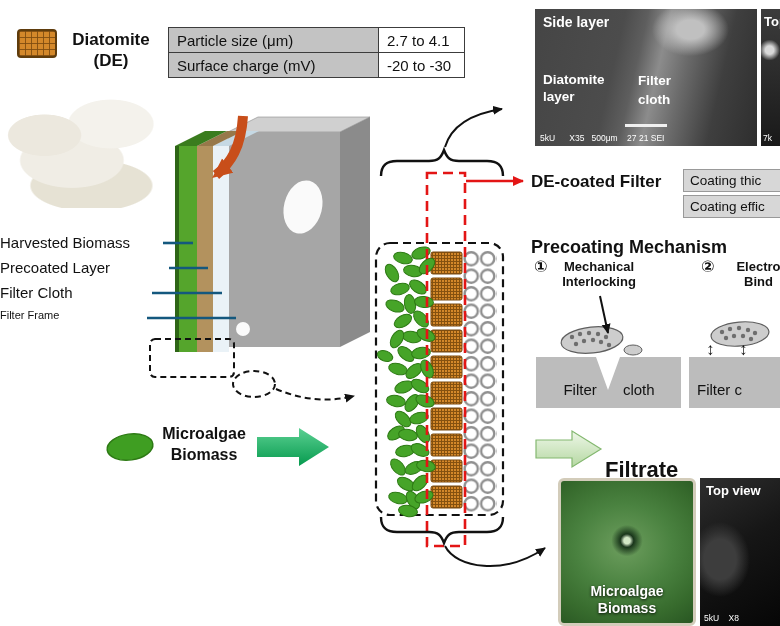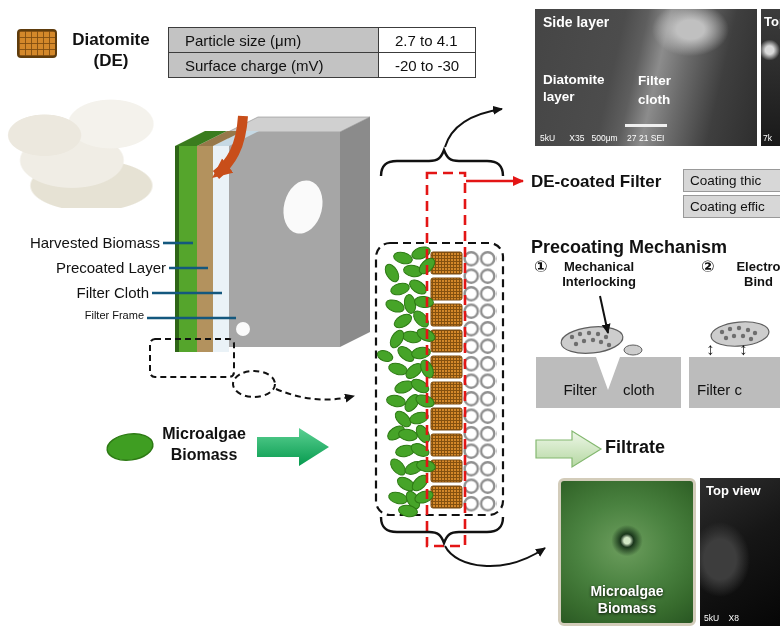--- a/index.html
+++ b/index.html
@@ -2,28 +2,28 @@
 <html><head>
 <meta charset="utf-8">
 <style>
   *{margin:0;padding:0;box-sizing:border-box}
   body{font-family:"Liberation Sans","DejaVu Sans",sans-serif;background:#fff}
   .stage{position:relative;width:780px;height:626px;overflow:hidden;background:#fff;color:#111}
   .abs{position:absolute}
   .txt{position:absolute;color:#111;line-height:1.25}
   .b{font-weight:700}
   .c{text-align:center}
-  .r{text-align:right}
+  .r{}
   .pre{white-space:pre-line}
   .pres{white-space:pre}
   .w{color:#fff}
   .gfx{position:absolute;left:0;top:0}
   .sem{position:absolute;overflow:hidden;color:#fff}
   .ptable{border-collapse:collapse;font-size:15px;background:#fff}
-  .ptable td{border:1px solid #3c3c3c;height:25px;padding:0 16px}
+  .ptable td{border:1px solid #3c3c3c;height:25px;padding:0 8px}
   .ptable .lab{background:#c3c3c3;min-width:210px}
   .ptable .val{text-align:left;min-width:86px}
   .ctcell{background:#d7d7d7;border:1px solid #999;height:23px;line-height:21px;padding:0 6px;font-size:13.5px;margin-bottom:3px;white-space:nowrap;overflow:hidden}
 </style>
 </head>
 <body>
 
 <div class="stage">
 
   <div class="abs" style="left:-10px;top:68px;width:195px;height:140px;background:
@@ -259,21 +259,21 @@
   <div class="txt" style="left:543px;top:381px;width:132px;font-size:15px;text-align:center;word-spacing:22px">Filter cloth</div>
   <div class="txt b" style="left:701px;top:257px;font-size:16px">②</div>
   <div class="txt b c pre" style="left:721px;top:259px;width:75px;font-size:13px;line-height:15px">Electro
 Bind</div>
   <div class="txt b" style="left:706px;top:339px;font-size:17px">↕</div>
   <div class="txt b" style="left:739px;top:339px;font-size:17px">↕</div>
   <div class="txt" style="left:697px;top:381px;font-size:15px;white-space:nowrap">Filter c</div>
 
   <div class="txt b c pre" style="left:147px;top:423px;width:114px;font-size:16px;line-height:21px">Microalgae
 Biomass</div>
-  <div class="txt b" style="left:605px;top:436px;font-size:18px">Filtrate</div>
+  <div class="txt b" style="left:605px;top:456px;font-size:22px">Filtrate</div>
 
   <div class="abs" style="left:558px;top:478px;width:138px;height:148px;border:3px solid #d3ccba;border-radius:6px;background:
        radial-gradient(circle 9px at 50% 42%,#d2e7c6 0 35%,rgba(0,0,0,0) 75%),
        radial-gradient(circle 21px at 50% 42%,#0d2611 25%,rgba(0,0,0,0) 75%),
        radial-gradient(ellipse 120px 105px at 48% 46%,#6d9e5e 0%,#4a8240 40%,#376b2d 70%,#24501f 100%)">
     <div class="b pre w c" style="position:absolute;left:0;right:0;bottom:6px;font-size:14px;line-height:17px;text-shadow:0 1px 3px rgba(0,0,0,.9)">Microalgae
 Biomass</div>
   </div>
 
   <div class="sem" style="left:700px;top:478px;width:80px;height:148px;background:

